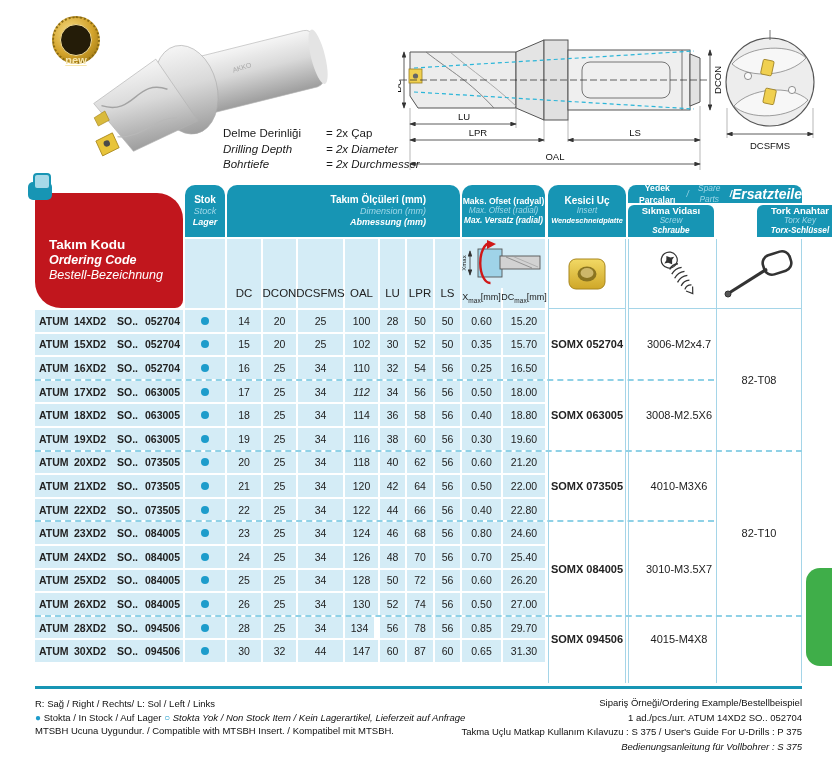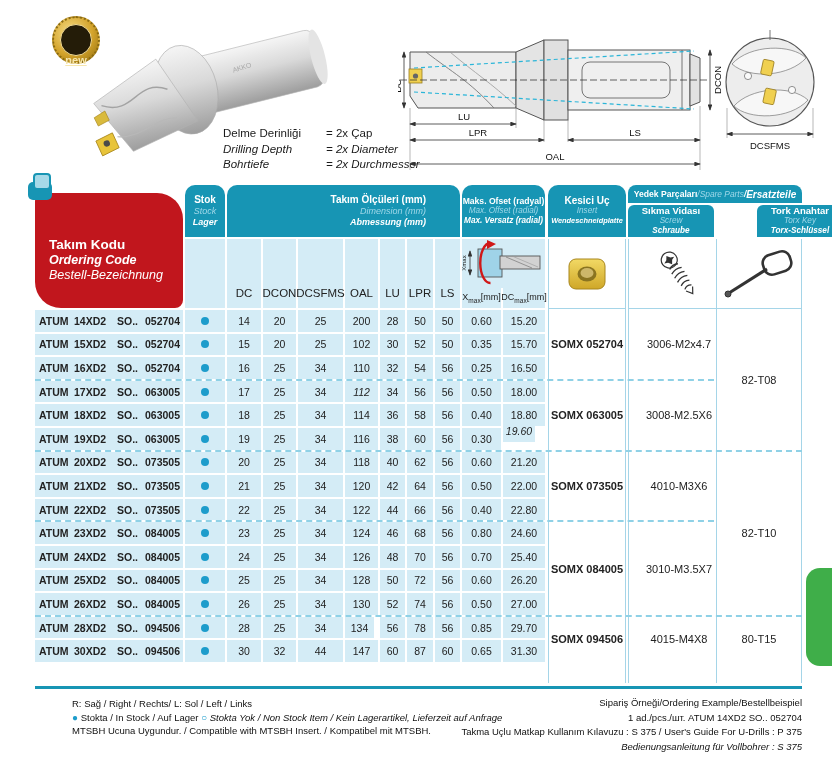--- a/index.html
+++ b/index.html
@@ -48,21 +48,21 @@
         border-right:1px solid #a5d5e8;box-sizing:border-box;}
   .rcol .icozone{position:absolute;left:0;top:0;width:100%;height:69px;display:flex;align-items:center;justify-content:center;}
   .rcol .hline{position:absolute;left:0;top:69px;width:100%;height:1px;background:#a5d5e8;}
   .gcell{position:absolute;left:0;width:100%;display:flex;align-items:center;justify-content:center;
          font-size:11px;color:#222;}
   .gcell.bold{font-weight:bold;font-size:11px;}
   .dash{position:absolute;height:0;border-top:2px dashed #8fd1e6;z-index:5;}
   .botline{position:absolute;left:0;top:501px;width:767px;height:3px;background:#1795b4;}
   .illus{position:absolute;background:#d4ecf6;}
   
-  .foot-left{position:absolute;left:35px;top:697px;font-size:9.5px;line-height:13.5px;color:#111;margin-left:37px;}
+  .foot-left{position:absolute;left:35px;top:697px;font-size:9.5px;line-height:13.5px;color:#111;}
   .foot-right{position:absolute;right:30px;top:696px;font-size:9.5px;line-height:14.5px;color:#111;text-align:right;}
   .dot-in{color:#1d9ccb;font-size:10px;}
   .dot-out{color:#1d9ccb;font-size:10px;}
   .green-tab{position:absolute;left:806px;top:568px;width:26px;height:98px;background:#3fae49;
              border-radius:14px 0 0 14px;}
   svg text{font-family:"Liberation Sans",sans-serif;}
 </style>
 </head>
 <body>
 
@@ -253,21 +253,21 @@
       <div class="h-tr" style="font-size:10px">Kesici Uç</div>
       <div class="h-en">Insert</div>
       <div class="h-de" style="font-size:7.4px">Wendeschneidplatte</div>
     </div>
 
     <div class="hbox" style="left:593px;top:0;width:174px;height:18px;border-radius:8px 8px 0 0;flex-direction:row;align-items:center;justify-content:center;gap:0;">
       <span class="h-tr" style="font-size:8.6px">Yedek Parçaları</span>
         <span class="h-en" style="font-size:8.4px"> / </span>
         <span class="h-en" style="font-size:8.4px">Spare Parts</span>
         <span class="h-de" style="font-size:8.4px"> / </span>
-        <span class="h-de" style="font-size:10px">Ersatzteile</span>
+        <span class="h-de" style="font-size:14px">Ersatzteile</span>
     </div>
     <div class="hbox small" style="left:593px;top:20px;width:86px;height:32px;border-radius:6px 6px 0 0;">
       <div class="h-tr" style="font-size:9.5px">Sıkma Vidası</div>
       <div class="h-en">Screw</div>
       <div class="h-de">Schraube</div>
     </div>
     <div class="hbox small" style="left:681px;top:20px;width:86px;height:32px;border-radius:6px 6px 0 0;margin-left:41px;">
       <div class="h-tr" style="font-size:9.5px">Tork Anahtar</div>
       <div class="h-en">Torx Key</div>
       <div class="h-de">Torx-Schlüssel</div>
@@ -318,37 +318,36 @@
           <g stroke="#333" fill="#fff">
             <line x1="8" y1="44" x2="46" y2="20" stroke-width="3"></line>
             <circle cx="7" cy="45" r="3" stroke-width="1" fill="#555"></circle>
             <rect x="42" y="4" width="28" height="20" rx="8" stroke-width="2.6" transform="rotate(-18 56 14)" fill="none"></rect>
           </g>
         </svg>
       </div>
       <div class="hline"></div>
     <div class="gcell" style="top: 71px; height: 139.6px;">82-T08</div>
         <div class="gcell" style="top: 212.6px; height: 163.2px;">82-T10</div>
-        <div class="gcell" style="top: 377.8px; height: 45.2px;">80-T15</div>
       </div>
 
     <div class="botline"></div>
   <div class="cell code-cell" style="left: 0px; top: 125px; width: 148px; height: 21.6px;">
         <span class="cp0">ATUM</span>
         <span class="cp1">14XD2</span>
         <span class="cp2">SO..</span>
         <span class="cp3">052704</span>
       </div>
       <div class="cell" style="left: 150px; top: 125px; width: 40px; height: 21.6px;">
         <span class="dot"></span>
       </div>
       <div class="cell" style="left: 192px; top: 125px; width: 34px; height: 21.6px;">14</div>
       <div class="cell" style="left: 228px; top: 125px; width: 33px; height: 21.6px;">20</div>
       <div class="cell" style="left: 263px; top: 125px; width: 45px; height: 21.6px;">25</div>
-      <div class="cell" style="left: 310px; top: 125px; width: 33px; height: 21.6px;">200</div>
+      <div class="cell" style="left: 310px; top: 125px; width: 33px; height: 21.6px;">100</div>
       <div class="cell" style="left: 345px; top: 125px; width: 25px; height: 21.6px;">28</div>
       <div class="cell" style="left: 372px; top: 125px; width: 26px; height: 21.6px;">50</div>
       <div class="cell" style="left: 400px; top: 125px; width: 25px; height: 21.6px;">50</div>
       <div class="cell" style="left: 427px; top: 125px; width: 39px; height: 21.6px;">0.60</div>
       <div class="cell" style="left: 468px; top: 125px; width: 42px; height: 21.6px;">15.20</div>
       <div class="cell code-cell" style="left: 0px; top: 148.6px; width: 148px; height: 21.6px;">
         <span class="cp0">ATUM</span>
         <span class="cp1">15XD2</span>
         <span class="cp2">SO..</span>
         <span class="cp3">052704</span>
@@ -429,21 +428,21 @@
         <span class="dot"></span>
       </div>
       <div class="cell" style="left: 192px; top: 243px; width: 34px; height: 21.6px;">19</div>
       <div class="cell" style="left: 228px; top: 243px; width: 33px; height: 21.6px;">25</div>
       <div class="cell" style="left: 263px; top: 243px; width: 45px; height: 21.6px;">34</div>
       <div class="cell" style="left: 310px; top: 243px; width: 33px; height: 21.6px;">116</div>
       <div class="cell" style="left: 345px; top: 243px; width: 25px; height: 21.6px;">38</div>
       <div class="cell" style="left: 372px; top: 243px; width: 26px; height: 21.6px;">60</div>
       <div class="cell" style="left: 400px; top: 243px; width: 25px; height: 21.6px;">56</div>
       <div class="cell" style="left: 427px; top: 243px; width: 39px; height: 21.6px;">0.30</div>
-      <div class="cell" style="left: 468px; top: 235px; width: 32px; height: 21.6px; font-style: italic;">19.60</div>
+      <div class="cell" style="left: 468px; top: 243px; width: 42px; height: 21.6px;">19.60</div>
       <div class="cell code-cell" style="left: 0px; top: 266.6px; width: 148px; height: 21.6px;">
         <span class="cp0">ATUM</span>
         <span class="cp1">20XD2</span>
         <span class="cp2">SO..</span>
         <span class="cp3">073505</span>
       </div>
       <div class="cell" style="left: 150px; top: 266.6px; width: 40px; height: 21.6px;">
         <span class="dot"></span>
       </div>
       <div class="cell" style="left: 192px; top: 266.6px; width: 34px; height: 21.6px;">20</div>

